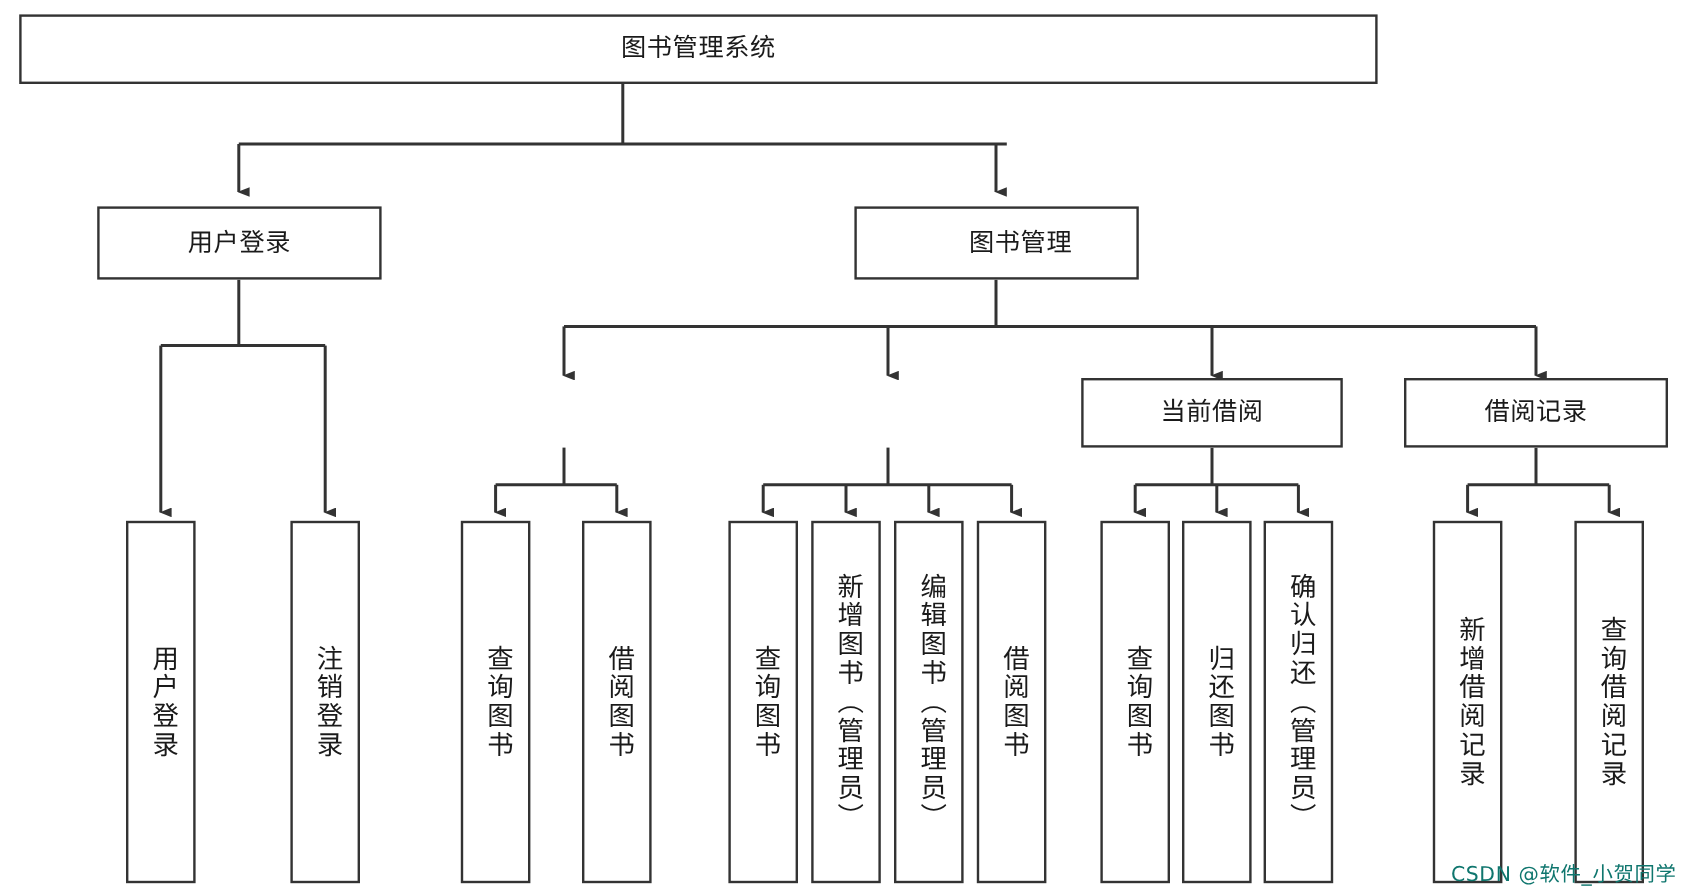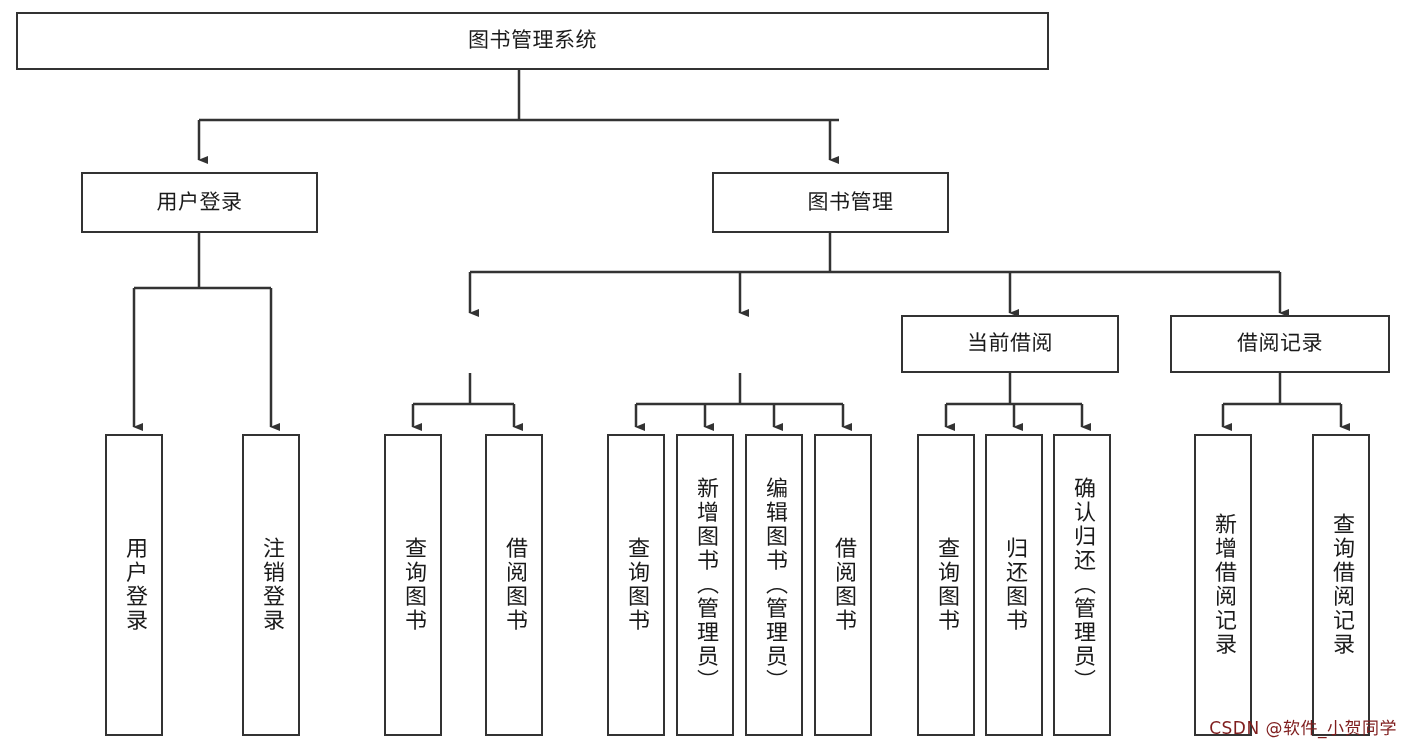--- a/index.html
+++ b/index.html
@@ -57,21 +57,21 @@
     font-size: 22px;
     letter-spacing: 2px;
     line-height: 1;
     max-height: 100%;
   }
   #watermark {
     position: absolute;
     right: 8px;
     bottom: 8px;
     font-size: 17px;
-    color: #7f1d1d;
+    color: #0f766e;
     letter-spacing: 0.5px;
     z-index: 5;
     user-select: none;
     margin-top: 39px;
   }
 </style>
 </head>
 <body>
 
 <div id="diagram-canvas">
@@ -119,21 +119,21 @@
       <path d="M1014,404 L1014,427" marker-end="url(#arrowhead)"></path>
       <path d="M1082,404 L1082,427" marker-end="url(#arrowhead)"></path>
 
       <path d="M1280,373 L1280,404"></path>
       <path d="M1223,404 L1341,404"></path>
       <path d="M1223,404 L1223,427" marker-end="url(#arrowhead)"></path>
       <path d="M1341,404 L1341,427" marker-end="url(#arrowhead)"></path>
     </g>
   </svg>
 
-  <div class="node horizontal" style="left:16px; top:12px; width:1033px; height:58px;">
+  <div class="node horizontal" style="left:16px; top:12px; width:1132px; height:58px;">
     <span class="node-label">图书管理系统</span>
   </div>
 
   <div class="node horizontal" style="left:81px; top:172px; width:237px; height:61px;">
     <span class="node-label">用户登录</span>
   </div>
   <div class="node horizontal" style="left:712px; top:172px; width:237px; height:61px;padding-left:40px;">
     <span class="node-label">图书管理</span>
   </div>
 

